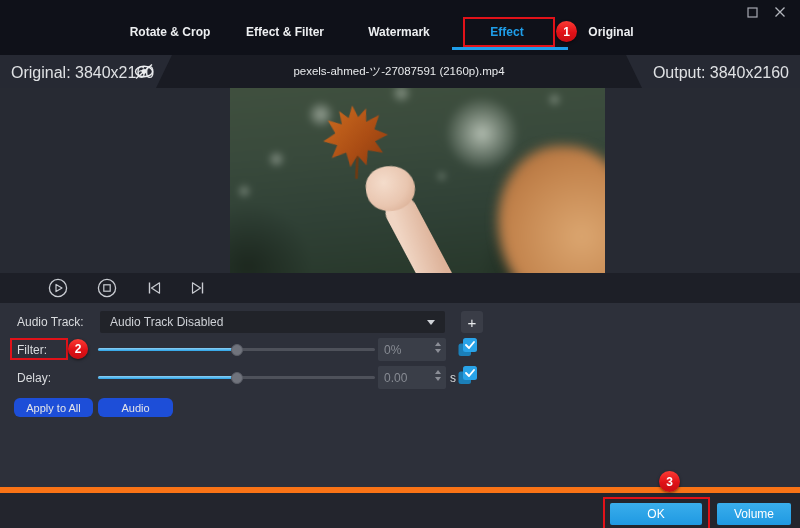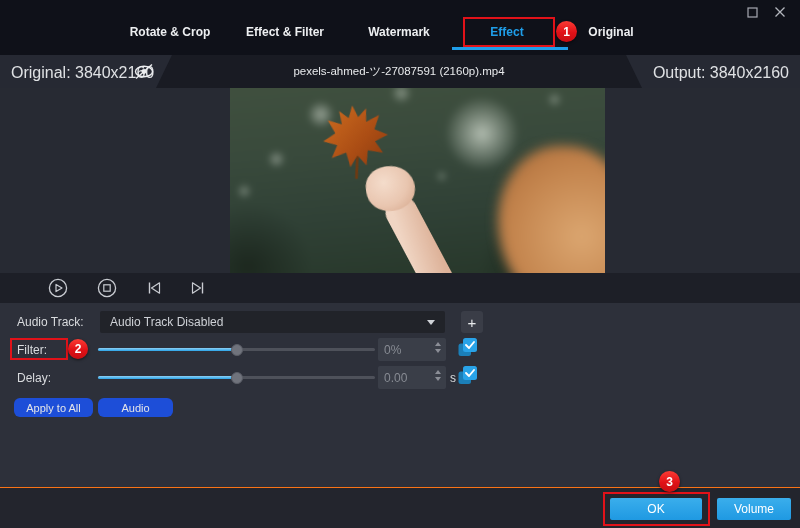--- a/index.html
+++ b/index.html
@@ -102,21 +102,21 @@
   .spinner { position:absolute; right:5px; top:4px; display:flex; flex-direction:column; gap:3px; }
   .sp-up { width:0; height:0; border-left:3.5px solid transparent; border-right:3.5px solid transparent; border-bottom:4.5px solid #8b8e96; }
   .sp-dn { width:0; height:0; border-left:3.5px solid transparent; border-right:3.5px solid transparent; border-top:4.5px solid #8b8e96; }
   .unit { font-size:12px; color:#d9dbde; }
   .small-btn {
     height:19px; background:#1d4ed8; border-radius:6px; display:flex; align-items:center; justify-content:center;
     font-size:11px; color:#e4e5e8; padding:0 10px;
   }
 
   
-  .footer { left:0; top:487px; width:800px; height:41px; background:#23252d; border-top:1px solid #f97316; }
+  .footer { left:0; top:487px; width:800px; height:41px; background:#23252d; border-top:6px solid #f97316; }
   .blue-btn {
     height:22px; background:linear-gradient(180deg,#3aaeec,#1f99e2); border-radius:2px;
     display:flex; align-items:center; justify-content:center; font-size:12px; color:#fff;
   }
   svg { display:block; }
 </style>
 </head>
 <body>
 
 <div id="app">

